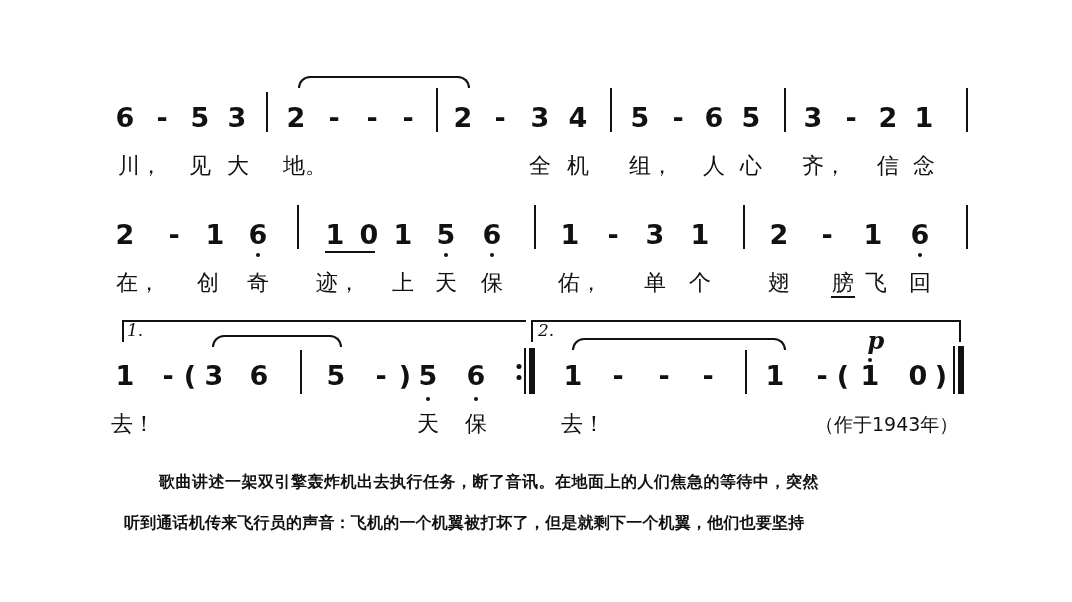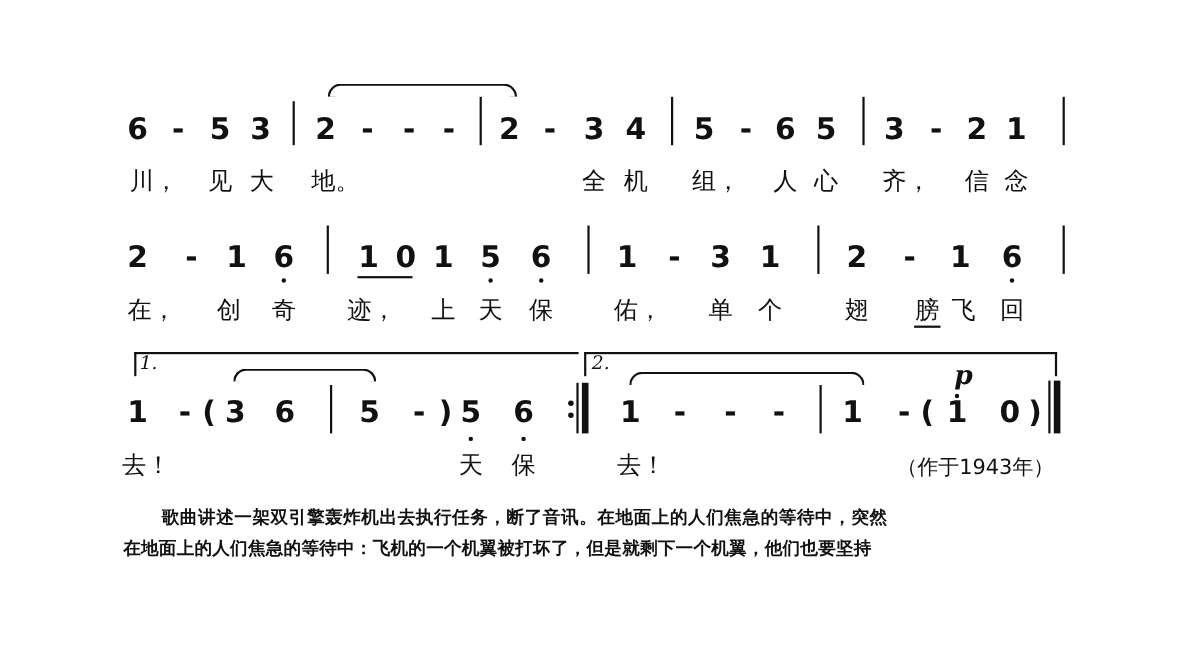--- a/index.html
+++ b/index.html
@@ -9,21 +9,21 @@
     .bar { position:absolute; width:2px; background:#111; }
     .thick { position:absolute; width:6px; background:#111; }
     .dot { position:absolute; width:4px; height:4px; border-radius:50%; background:#111; transform:translateX(-50%); }
     .slur { position:absolute; border-top:2px solid #111; border-left:2px solid #111; border-right:2px solid #111; border-radius:14px 14px 0 0; height:10px; border-bottom:none; }
     .uline { position:absolute; height:2px; background:#111; }
     .volta { position:absolute; border-top:2px solid #111; }
     .vtick { position:absolute; width:2px; background:#111; }
     .vlabel { position:absolute; font-family:"DejaVu Serif", serif; font-style:italic; font-size:17px; color:#111; }
     .dyn { position:absolute; font-family:"DejaVu Serif", serif; font-style:italic; font-weight:bold; font-size:24px; color:#111; transform:translateX(-50%); }
     .note-text { position:absolute; left:112px; width:860px; font-family:"DejaVu Serif", serif; font-weight:bold; font-size:16px; line-height:29px; color:#111; }
-    .note-text p { margin:0; }
+    .note-text p { margin:12px; }
     .credit { position:absolute; font-family:"DejaVu Sans", sans-serif; font-size:19px; color:#111; white-space:nowrap; }
   </style>
 </head>
 <body>
 
 <div>
 
   <div class="slur" style="left:298px; top:76px; width:168px;"></div>
 
   <span class="n" style="left:125px; top:103px;">6</span>
@@ -163,14 +163,14 @@
 
   <span class="ly" style="left:133px; top:411px;">去！</span>
   <span class="ly" style="left:428px; top:411px;">天</span>
   <span class="ly" style="left:476px; top:411px;">保</span>
   <span class="ly" style="left:583px; top:411px;">去！</span>
   <span class="credit" style="left:815px; top:412px;">（作于1943年）</span>
 </div>
 
 <div class="note-text" style="top:455px;">
   <p style="text-indent:35px; letter-spacing:0.5px;">歌曲讲述一架双引擎轰炸机出去执行任务，断了音讯。在地面上的人们焦急的等待中，突然</p>
-  <p style="letter-spacing:0.2px;">在地面上的人们焦急的等待中：飞机的一个机翼被打坏了，但是就剩下一个机翼，他们也要坚持</p>
+  <p style="letter-spacing:0.2px;">听到通话机传来飞行员的声音：飞机的一个机翼被打坏了，但是就剩下一个机翼，他们也要坚持</p>
 </div>
 
 </body></html>

